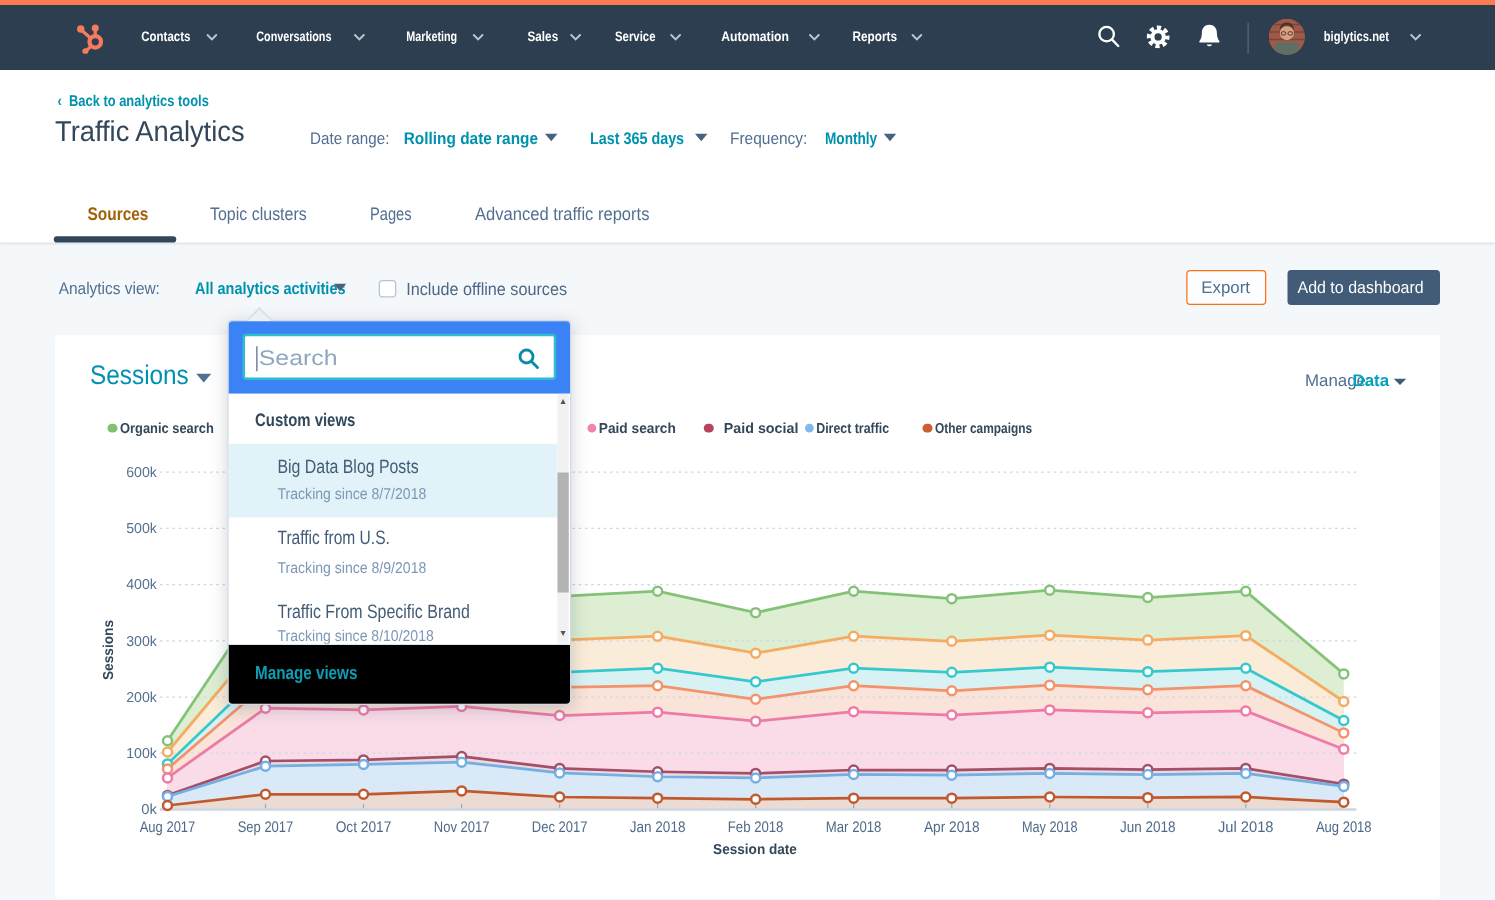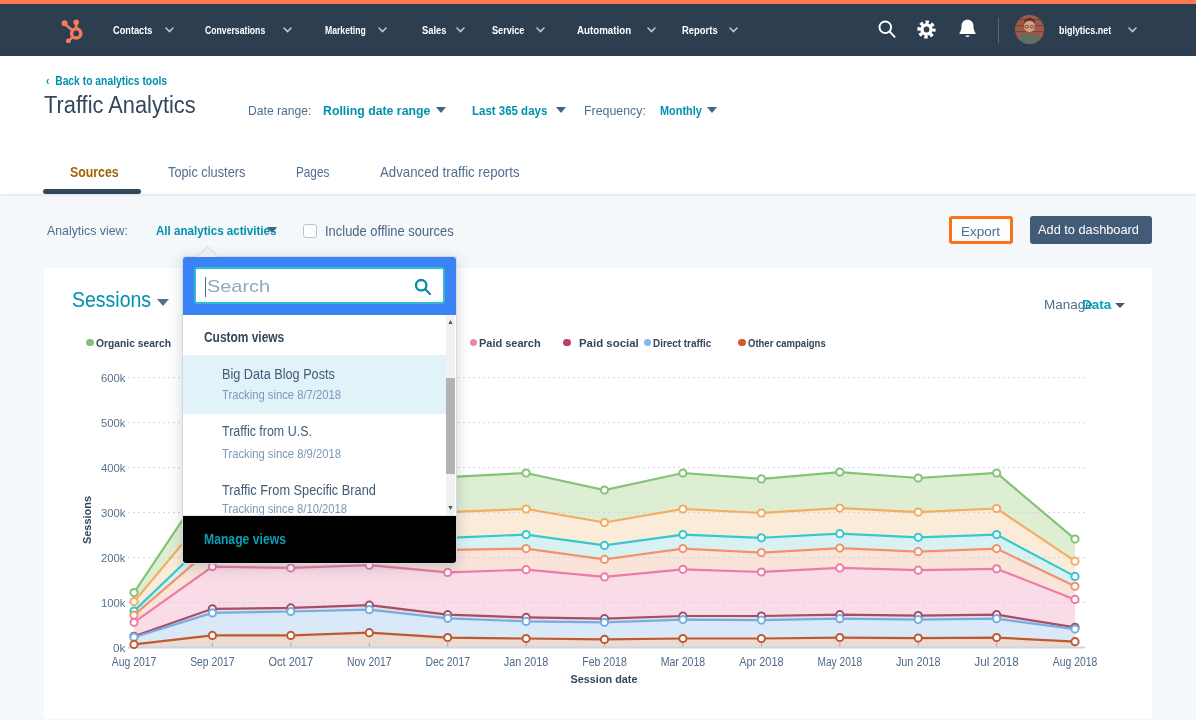--- a/index.html
+++ b/index.html
@@ -14,21 +14,21 @@
 #backlink { left:46px; top:74px; font-size:12.5px; font-weight:bold; color:#0091ae; }
 #title { left:44px; top:92px; font-size:23px; color:#33475b; }
 .hlabel { font-size:13.5px; color:#506e91; }
 .tsel { font-size:13.5px; font-weight:bold; color:#0091ae; white-space:nowrap; }
 .tab { position:absolute; top:164px; font-size:14.5px; color:#516f90; }
 #tabline { left:43px; top:189px; width:98px; height:5px; border-radius:2.5px; background:#33475b; }
 #aview-label { left:47px; top:223px; }
 #aview-sel { left:156px; top:223px; }
 #checkbox { left:303px; top:223.5px; width:14px; height:14px; background:#fff; border:1px solid #b6c5d5; border-radius:3px; }
 #cblabel { left:325px; top:223px; font-size:14px; color:#4c6685; }
-#btn-export { left:949px; top:216px; width:64px; height:28px; background:#fbfdfe; border:3px solid #f97316; border-radius:3px; color:#506e91; font-size:13.5px; text-align:center; line-height:26px; }
+#btn-export { left:949px; top:216px; width:64px; height:28px; background:#fbfdfe; border:1px solid #f97316; border-radius:3px; color:#506e91; font-size:13.5px; text-align:center; line-height:26px; }
 #btn-add { left:1030px; top:216px; width:122px; height:28px; background:#425b76; border-radius:3px; color:#fff; font-size:13.5px; text-align:center; line-height:28px; }
 #card { left:44px; top:268px; width:1108px; height:451px; background:#fff; border-radius:3px; }
 #sessions { left:72px; top:288px; font-size:21.5px; color:#0091ae; }
 #sessions-caret { left:157px; top:299px; width:0; height:0; border-left:6px solid transparent; border-right:6px solid transparent; border-top:7px solid #516f90; }
 #style-label { left:1044px; top:297px; font-size:13.5px; color:#506e91; }
 #style-sel { left:1082px; top:297px; font-size:13.5px; font-weight:bold; color:#00a4bd; }
 #style-caret { left:1115px; top:303px; width:0; height:0; border-left:5px solid transparent; border-right:5px solid transparent; border-top:5.5px solid #425b76; }
 .lgd { position:absolute; top:337px; font-size:11.5px; font-weight:bold; color:#33475b; white-space:nowrap; }
 .dot { position:absolute; top:338.5px; width:7.5px; height:7.5px; border-radius:50%; }
 #panel { left:182px; top:256px; width:275px; height:308px; background:#fff; border:1px solid #d1dae4; border-radius:3px; box-shadow:0 3px 14px rgba(45,62,80,.22); z-index:50; }

